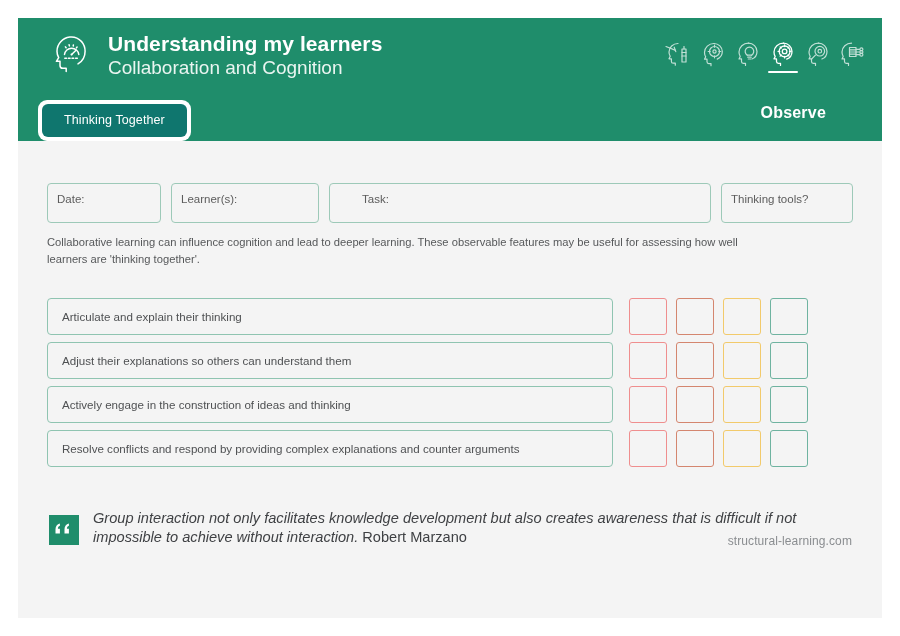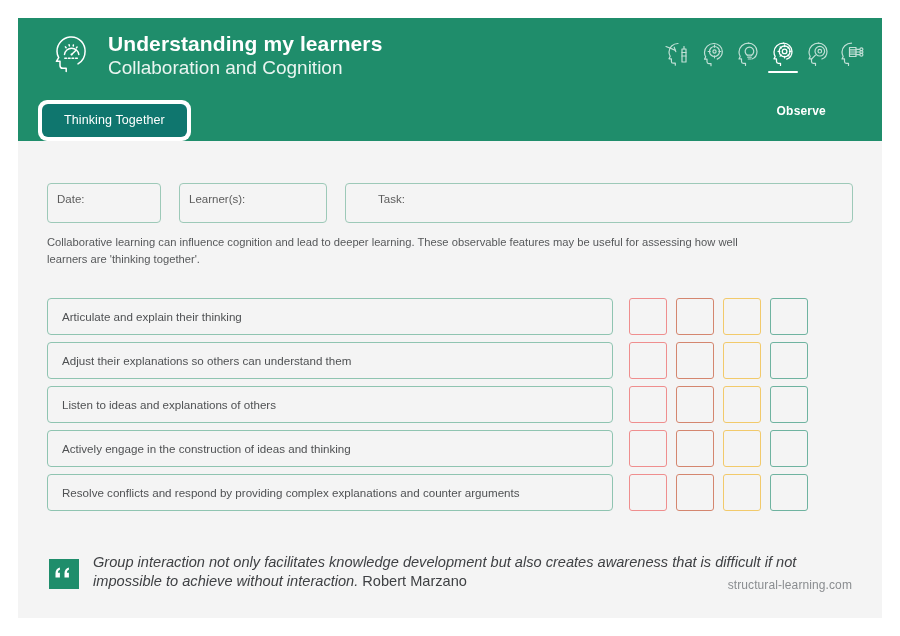--- a/index.html
+++ b/index.html
@@ -74,21 +74,21 @@
   .icon-underline {
     width: 30px; height: 2px; background: #ffffff;
     margin-top: 3px; border-radius: 1px;
   }
   .icon-spacer { height: 5px; }
   .observe-label {
     position: absolute;
     right: 56px;
     top: 86px;
     color: #ffffff;
-    font-size: 12px;
+    font-size: 16px;
     font-weight: bold;
     letter-spacing: .2px;
   }
 
   
   .tab-wrap {
     position: absolute;
     left: 20px;
     top: 82px;
     background: #ffffff;
@@ -104,21 +104,21 @@
     padding: 9px 22px 10px 22px;
     letter-spacing: .1px;
     white-space: nowrap;
   }
 
   
   .body { position: relative; padding: 0 0 0 0; }
 
   .fields {
     display: flex;
-    gap: 18px;
+    gap: 10px;
     padding: 42px 29px 0 29px;
     align-items: stretch;
   }
   .field {
     background: #f4f4f4;
     border: 1px solid #9dc9b8;
     border-radius: 4px;
     padding: 8px 9px;
     color: #5c5c5c;
     font-size: 11.5px;
@@ -325,20 +325,21 @@
     <div class="tab-wrap">
       <div class="tab">Thinking Together</div>
     </div>
 
     <div class="body">
 
       <div class="fields">
         <div class="field date">Date:</div>
         <div class="field learners">Learner(s):</div>
         <div class="field task">Task:</div>
+        <div class="field tools">Thinking tools?</div>
       </div>
 
       <div class="intro">Collaborative learning can influence cognition and lead to deeper learning. These observable features may be useful for assessing how well learners are 'thinking together'.</div>
 
       <div class="checklist">
 
         <div class="row">
           <div class="statement">Articulate and explain their thinking</div>
           <div class="boxes">
             <div class="cbox" style="border-color: rgb(239, 142, 142);"></div>
@@ -351,29 +352,20 @@
         <div class="row">
           <div class="statement">Adjust their explanations so others can understand them</div>
           <div class="boxes">
             <div class="cbox" style="border-color: rgb(239, 142, 142);"></div>
             <div class="cbox" style="border-color: rgb(212, 134, 111);"></div>
             <div class="cbox" style="border-color: rgb(242, 202, 107);"></div>
             <div class="cbox" style="border-color: rgb(111, 179, 160);"></div>
           </div>
         </div>
 
-        <div class="row">
-          <div class="statement">Listen to ideas and explanations of others</div>
-          <div class="boxes">
-            <div class="cbox" style="border-color: rgb(239, 142, 142);"></div>
-            <div class="cbox" style="border-color: rgb(212, 134, 111);"></div>
-            <div class="cbox" style="border-color: rgb(242, 202, 107);"></div>
-            <div class="cbox" style="border-color: rgb(111, 179, 160);"></div>
-          </div>
-        </div>
 
         <div class="row">
           <div class="statement">Actively engage in the construction of ideas and thinking</div>
           <div class="boxes">
             <div class="cbox" style="border-color: rgb(239, 142, 142);"></div>
             <div class="cbox" style="border-color: rgb(212, 134, 111);"></div>
             <div class="cbox" style="border-color: rgb(242, 202, 107);"></div>
             <div class="cbox" style="border-color: rgb(111, 179, 160);"></div>
           </div>
         </div>

